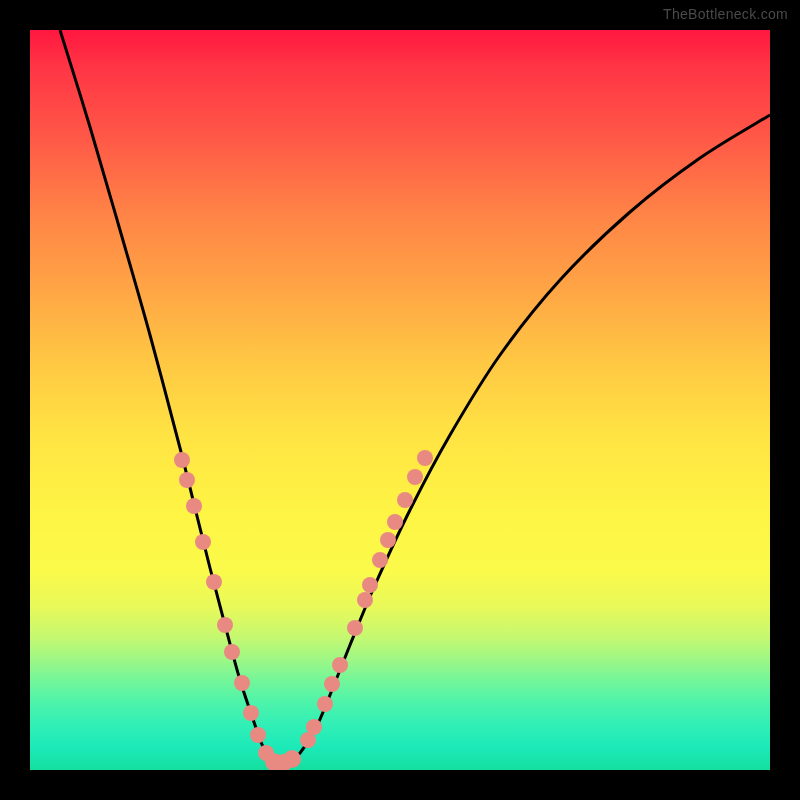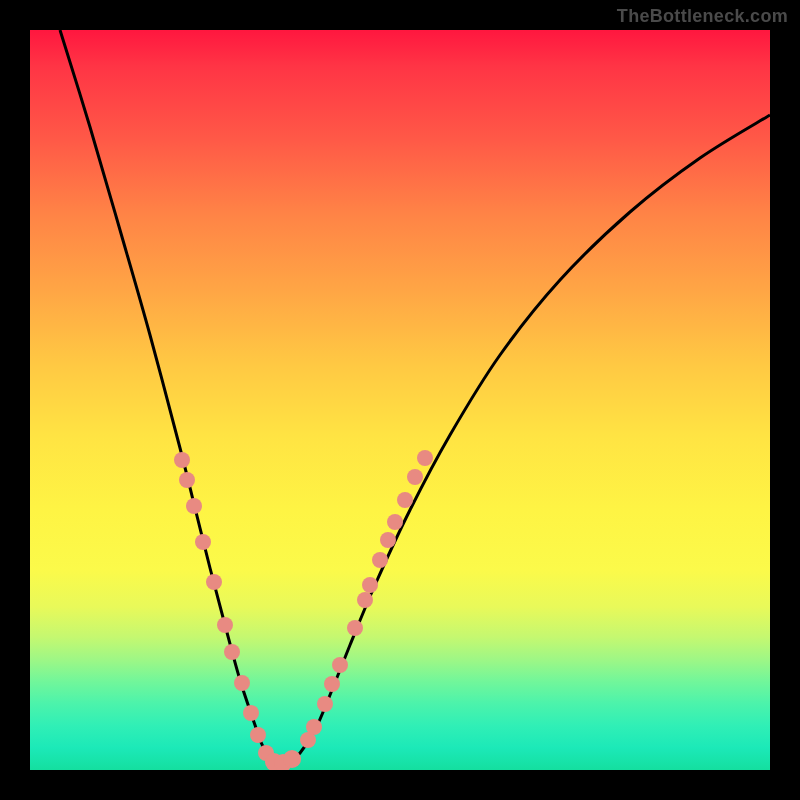--- a/index.html
+++ b/index.html
@@ -35,22 +35,22 @@
       #30efb6 94%,
       #1ce9b8 97%,
       #14df9f 100%
     );
   }
   .watermark {
     position: absolute;
     top: 6px;
     right: 12px;
     color: #4a4a4a;
-    font-size: 18px;
-    font-weight: 700;
+    font-size: 14px;
+    font-weight: 400;
     letter-spacing: 0.3px;
     z-index: 10;
   }
   svg.curves {
     position: absolute;
     left: 0;
     top: 0;
     width: 740px;
     height: 740px;
   }

